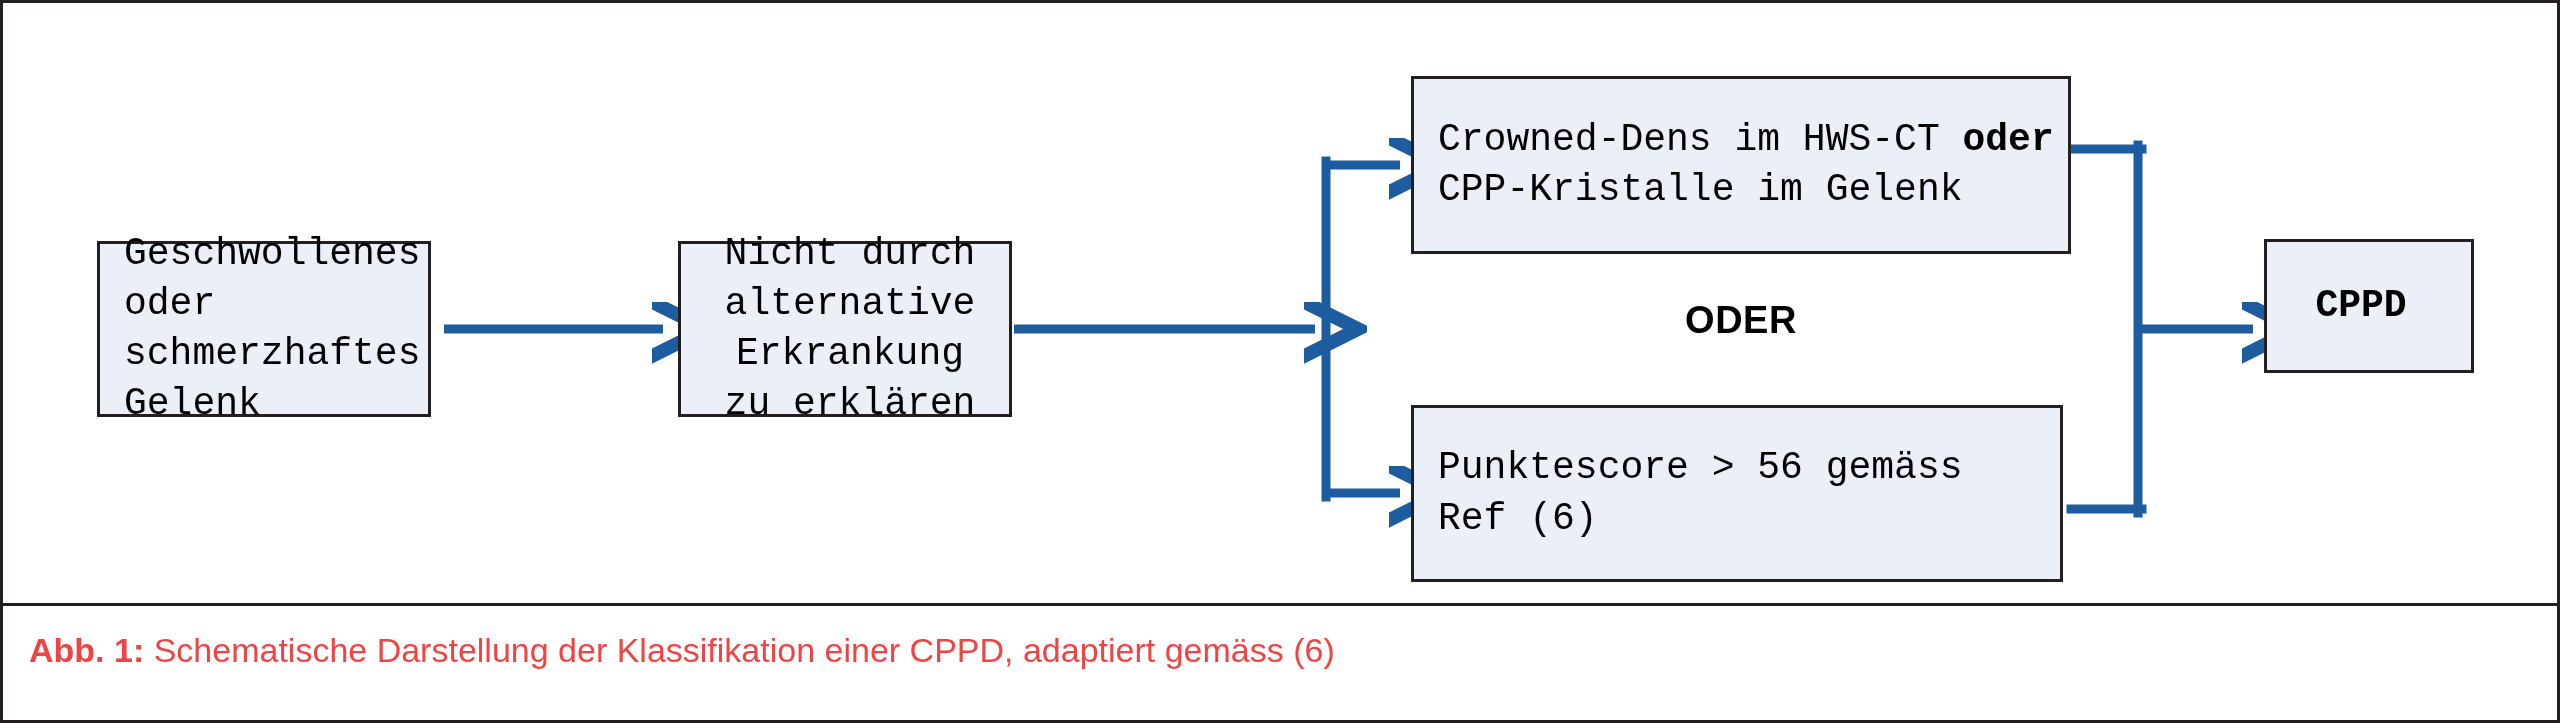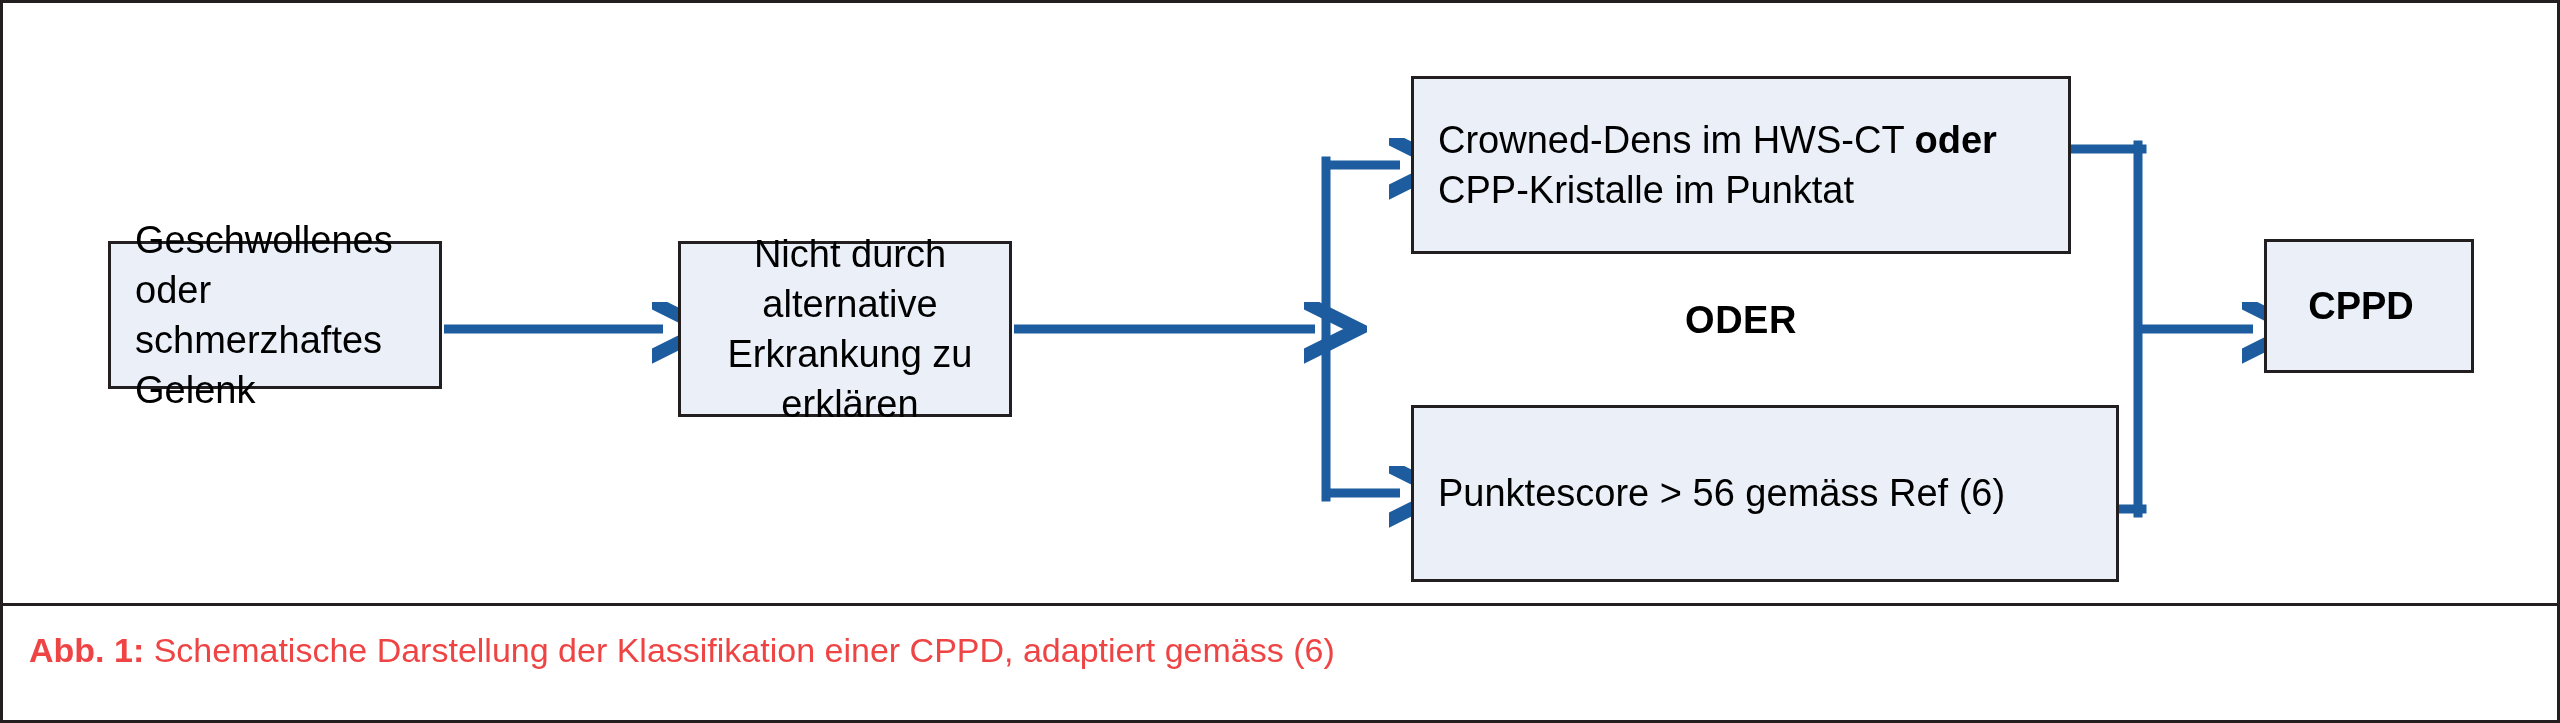--- a/index.html
+++ b/index.html
@@ -31,20 +31,21 @@
     left: 0;
     top: 0;
   }
   .node-box {
     position: absolute;
     box-sizing: border-box;
     background: #eaeff8;
     border: 3px solid #231f20;
     display: flex;
     align-items: center;
+    font-family: Liberation Mono, monospace;
   }
   .node-text {
     font-size: 38px;
     line-height: 1.32;
     color: #000000;
     padding-left: 24px;
     padding-right: 14px;
     white-space: pre-line;
     font-weight: 400;
   }
@@ -52,24 +53,24 @@
     width: 100%;
     text-align: center;
     padding-left: 0;
     padding-right: 16px;
     font-weight: bold;
   }
   .node-text .bold-frag {
     font-weight: bold;
   }
 
-  #box-symptom  { left: 105px;  top: 238px; width: 334px; height: 148px; }
+  #box-symptom  { left: 94px;  top: 238px; width: 334px; height: 176px; }
   #box-exclude  { left: 675px;  top: 238px; width: 334px; height: 176px; text-align: center; }
   #box-crystal  { left: 1408px; top: 73px;  width: 660px; height: 178px; }
-  #box-score    { left: 1408px; top: 402px; width: 708px; height: 177px; }
+  #box-score    { left: 1408px; top: 402px; width: 652px; height: 177px; }
   #box-result   { left: 2261px; top: 236px; width: 210px; height: 134px; }
 
   #or-label {
     position: absolute;
     left: 1408px;
     top: 296px;
     width: 660px;
     text-align: center;
     font-size: 38px;
     font-weight: bold;
@@ -137,21 +138,21 @@
       <div class="node-text">Geschwollenes oder
 schmerzhaftes Gelenk</div>
     </div>
 
     <div class="node-box" id="box-exclude">
       <div class="node-text">Nicht durch alternative
 Erkrankung zu erklären</div>
     </div>
 
     <div class="node-box" id="box-crystal">
-      <div class="node-text"><span>Crowned-Dens im HWS-CT </span><span class="bold-frag">oder</span><br><span>CPP-Kristalle im Punktat</span></div>
+      <div class="node-text"><span>Crowned-Dens im HWS-CT </span><span class="bold-frag">oder</span><br><span>CPP-Kristalle im Gelenk</span></div>
     </div>
 
     <div id="or-label">ODER</div>
 
     <div class="node-box" id="box-score">
       <div class="node-text">Punktescore &gt; 56 gemäss Ref (6)</div>
     </div>
 
     <div class="node-box" id="box-result">
       <div class="node-text centered">CPPD</div>

